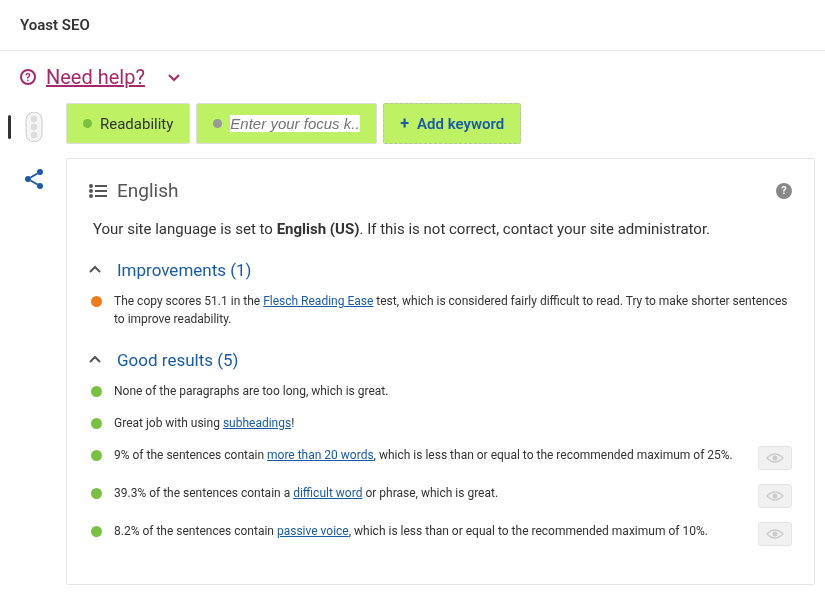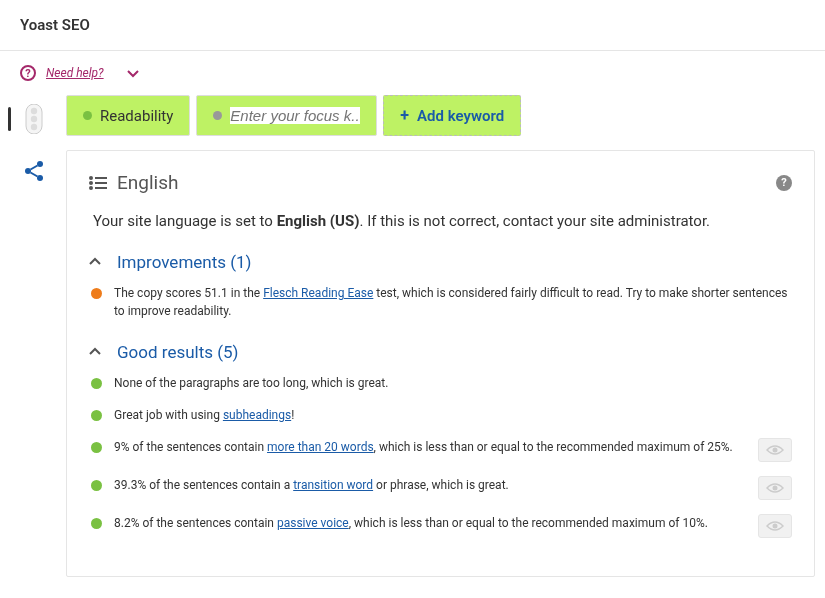--- a/index.html
+++ b/index.html
@@ -23,22 +23,21 @@
       gap: 10px;
     }
     .help-icon {
       color: #a4286a;
       font-size: 16px;
       display: inline-flex;
     }
     .help-link {
       color: #a4286a;
       text-decoration: underline;
-      font-size: 12px;
-      font-style: italic;
+      font-size: 20px;
     }
     .chev-down {
       margin-left: 12px;
       display: inline-flex;
       color: #a4286a;
     }
     .main-wrapper {
       display: flex;
       padding: 0 10px 20px 10px;
     }
@@ -329,21 +328,21 @@
             <div class="result-text">9% of the sentences contain <a href="#">more than 20 words</a>, which is less than or equal to the recommended maximum of 25%.</div>
             <div class="eye-btn">
               <svg width="18" height="12" viewBox="0 0 18 12">
                 <path d="M1 6 Q9 -2 17 6 Q9 14 1 6 Z" fill="none" stroke="#888" stroke-width="1.5"></path>
                 <circle cx="9" cy="6" r="2.5" fill="#888"></circle>
               </svg>
             </div>
           </div>
           <div class="result-item">
             <span class="result-bullet" style="background: rgb(122, 193, 66);"></span>
-            <div class="result-text">39.3% of the sentences contain a <a href="#">transition word</a> or phrase, which is great.</div>
+            <div class="result-text">39.3% of the sentences contain a <a href="#">difficult word</a> or phrase, which is great.</div>
             <div class="eye-btn">
               <svg width="18" height="12" viewBox="0 0 18 12">
                 <path d="M1 6 Q9 -2 17 6 Q9 14 1 6 Z" fill="none" stroke="#888" stroke-width="1.5"></path>
                 <circle cx="9" cy="6" r="2.5" fill="#888"></circle>
               </svg>
             </div>
           </div>
           <div class="result-item">
             <span class="result-bullet" style="background: rgb(122, 193, 66);"></span>
             <div class="result-text">8.2% of the sentences contain <a href="#">passive voice</a>, which is less than or equal to the recommended maximum of 10%.</div>

